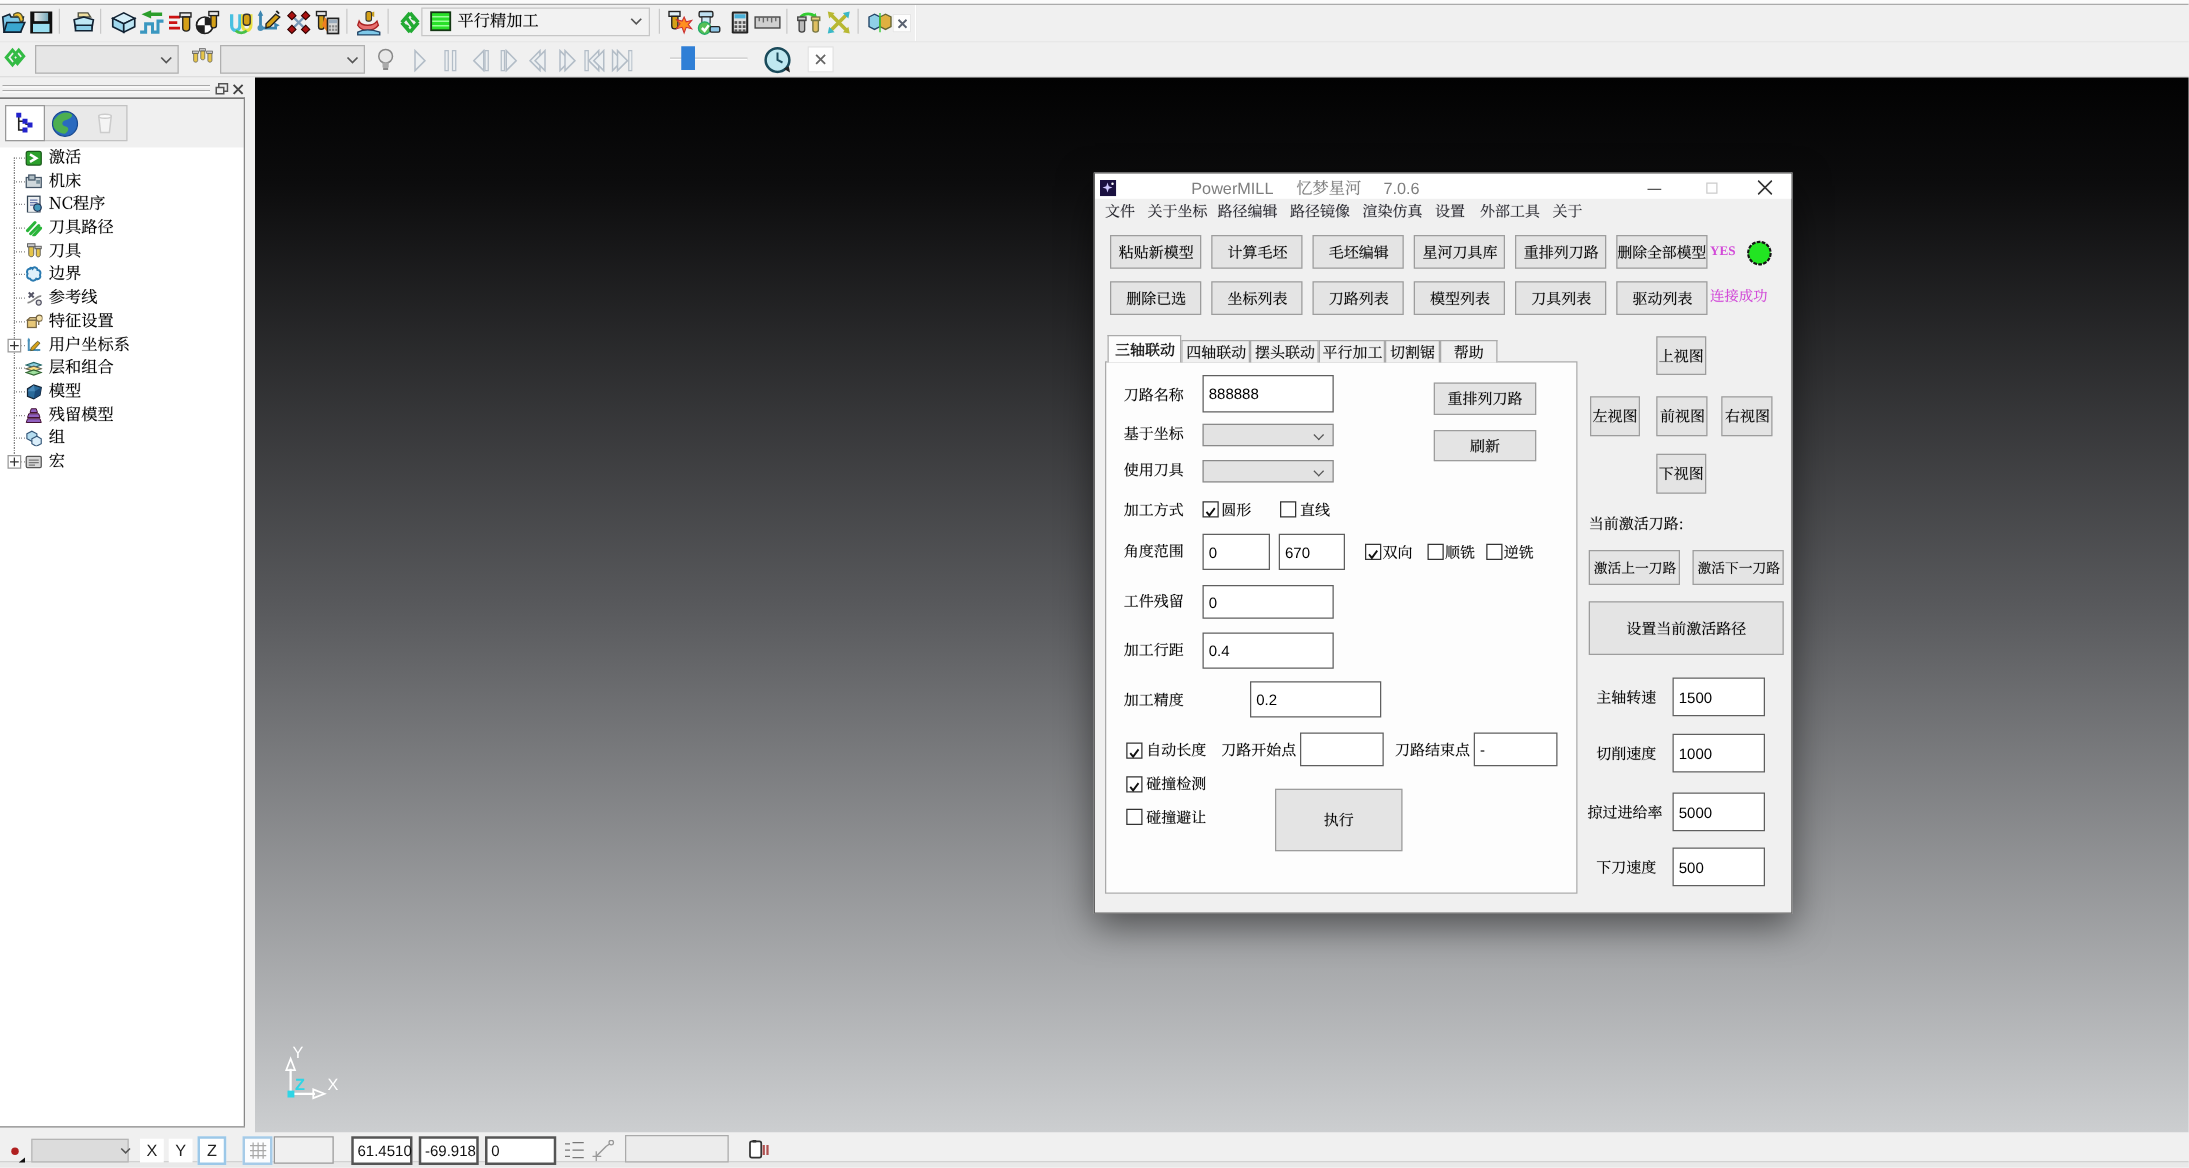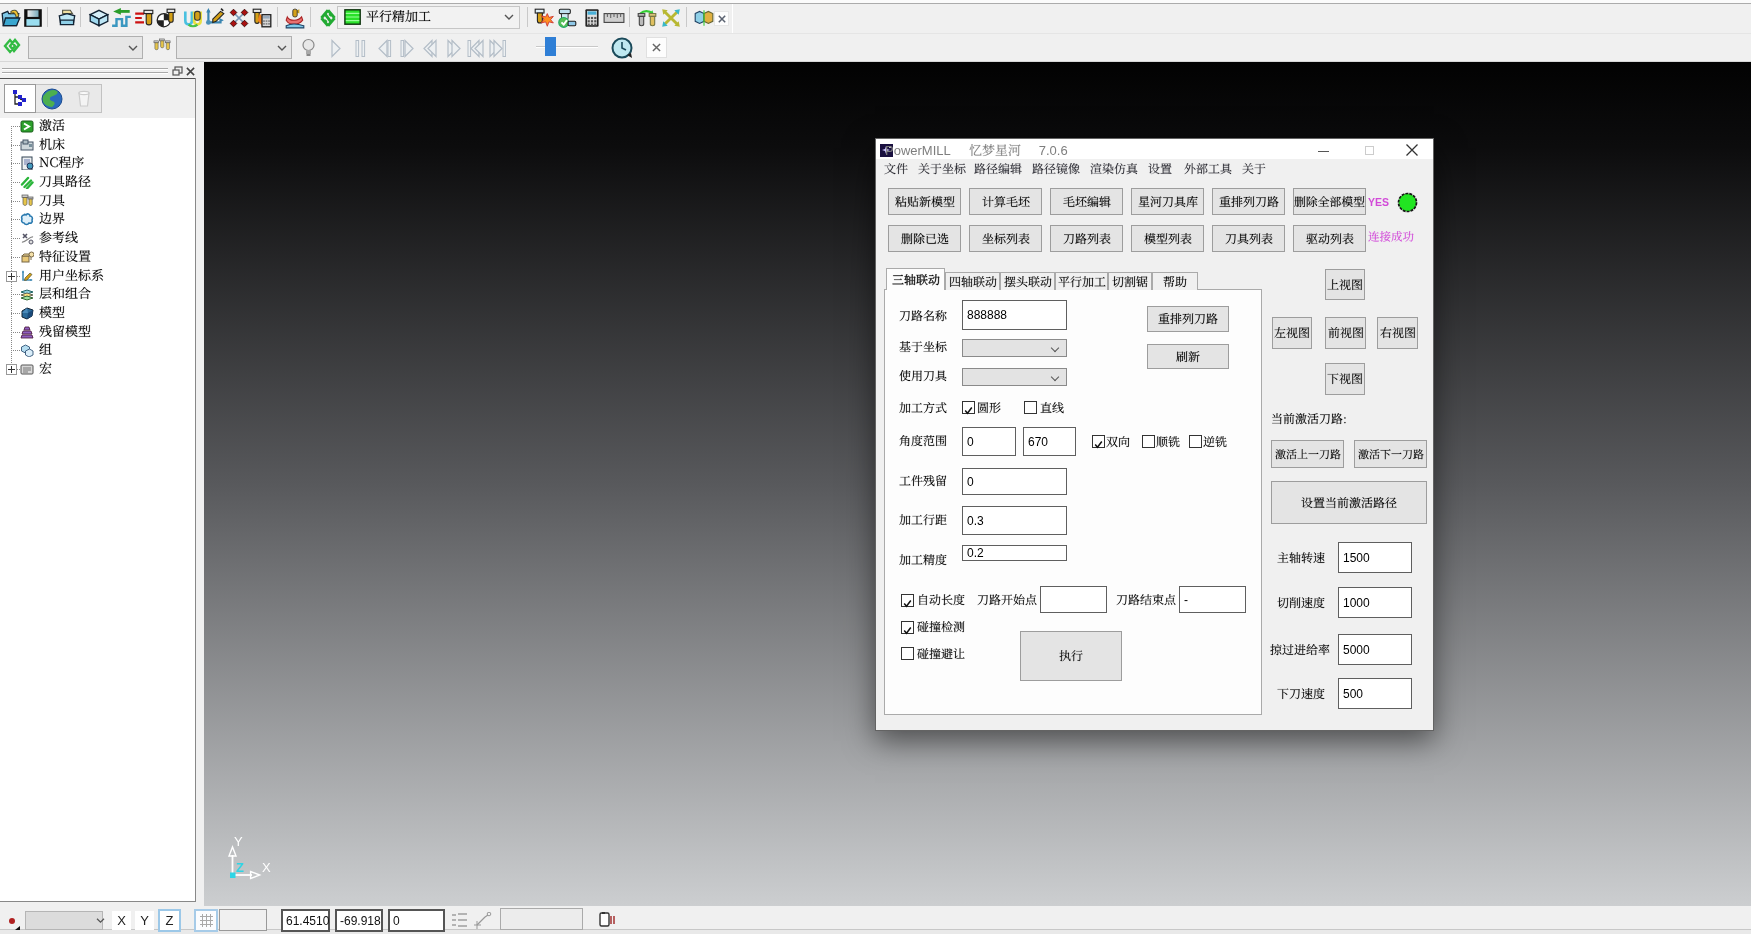--- a/index.html
+++ b/index.html
@@ -638,21 +638,21 @@
       <use href="#g5b8f" x="0"></use>
     </svg>
   </div>
 <div class="a" style="left:875px;top:138px;width:559px;height:593px;background:#f0f0f0;border:1px solid #636363;box-shadow:0 10px 28px rgba(0,0,0,.5)"></div>
 <div class="a" style="left:876px;top:139px;width:557px;height:20px;background:#fff"></div>
 <svg class="a" style="left:880px;top:144px" width="13" height="13" viewBox="0 0 13 13">
     <rect width="13" height="13" fill="#1a1040"></rect>
     <path d="M6 2l1 3 3 1-3 1-1 3-1-3-3-1 3-1z" fill="#cfc8ff"></path>
     <circle cx="10" cy="3" r="1" fill="#fff"></circle>
   </svg>
-<div class="a" style="left:885px;top:143px;color:#7e7e7e;font-size:13px;display:flex;align-items:center;gap:18px">
+<div class="a" style="left:953px;top:143px;color:#7e7e7e;font-size:13px;display:flex;align-items:center;gap:18px">
     <span>PowerMILL</span>
     <span style="color:#7e7e7e">
       <svg class="t" style="width:52.0px;height:13.0px;fill:#7e7e7e;stroke:#7e7e7e;stroke-width:2.5" viewBox="0 -212 1000 250">
         <use href="#g5fc6" x="0"></use>
         <use href="#g68a6" x="250"></use>
         <use href="#g661f" x="500"></use>
         <use href="#g6cb3" x="750"></use>
       </svg>
     </span>
     <span>7.0.6</span>
@@ -814,21 +814,21 @@
     </svg>
   </div>
 <div class="btn" style="left:1293px;top:225px;width:73px;height:27px">
     <svg class="t" style="width:48.0px;height:12.0px;fill:#000;stroke:#000;stroke-width:2.5" viewBox="0 -212 1000 250">
       <use href="#g9a71" x="0"></use>
       <use href="#g52a8" x="250"></use>
       <use href="#g5217" x="500"></use>
       <use href="#g8868" x="750"></use>
     </svg>
   </div>
-<div class="a" style="left:1368px;top:196px;font-family:Liberation Sans, sans-serif;font-weight:bold;font-size:10.5px;color:#d24ad8">YES</div>
+<div class="a" style="left:1368px;top:196px;font-family:Liberation Serif, serif;font-weight:bold;font-size:10.5px;color:#d24ad8">YES</div>
 <svg class="a" style="left:1397px;top:192px" width="21" height="21" viewBox="0 0 21 21">
     <circle cx="10.5" cy="10.5" r="9" fill="#22e522" stroke="#151515" stroke-width="1.7" stroke-dasharray="3 1"></circle>
   </svg>
 <div class="a" style="left:1368px;top:231px">
     <svg class="t" style="width:46.0px;height:11.5px;fill:#d141d8;stroke:#d141d8;stroke-width:2.5" viewBox="0 -212 1000 250">
       <use href="#g8fde" x="0"></use>
       <use href="#g63a5" x="250"></use>
       <use href="#g6210" x="500"></use>
       <use href="#g529f" x="750"></use>
     </svg>
@@ -988,30 +988,30 @@
   </div>
 <div class="edit" style="left:962px;top:468px;width:105px;height:27px;z-index:4">0</div>
 <div class="a" style="left:899px;top:514px;z-index:4">
     <svg class="t" style="width:48.0px;height:12.0px;fill:#000;stroke:#000;stroke-width:2.5" viewBox="0 -212 1000 250">
       <use href="#g52a0" x="0"></use>
       <use href="#g5de5" x="250"></use>
       <use href="#g884c" x="500"></use>
       <use href="#g8ddd" x="750"></use>
     </svg>
   </div>
-<div class="edit" style="left:962px;top:506px;width:105px;height:29px;z-index:4">0.3</div>
+<div class="edit" style="left:962px;top:506px;width:105px;height:29px;z-index:4">0.4</div>
 <div class="a" style="left:899px;top:554px;z-index:4">
     <svg class="t" style="width:48.0px;height:12.0px;fill:#000;stroke:#000;stroke-width:2.5" viewBox="0 -212 1000 250">
       <use href="#g52a0" x="0"></use>
       <use href="#g5de5" x="250"></use>
       <use href="#g7cbe" x="500"></use>
       <use href="#g5ea6" x="750"></use>
     </svg>
   </div>
-<div class="edit" style="left:962px;top:545px;width:105px;height:16px;z-index:4">0.2</div>
+<div class="edit" style="left:1000px;top:545px;width:105px;height:29px;z-index:4">0.2</div>
 <div class="cb" style="left:901px;top:594px;z-index:4"><svg width="11" height="11" viewBox="0 0 11 11">
       <path d="M2.2 5.5l2.3 2.8L8.8 2.5" stroke="#111" stroke-width="1.5" fill="none"></path>
     </svg></div>
 <div class="a" style="left:917px;top:594px;z-index:4">
     <svg class="t" style="width:48.0px;height:12.0px;fill:#000;stroke:#000;stroke-width:2.5" viewBox="0 -212 1000 250">
       <use href="#g81ea" x="0"></use>
       <use href="#g52a8" x="250"></use>
       <use href="#g957f" x="500"></use>
       <use href="#g5ea6" x="750"></use>
     </svg>

